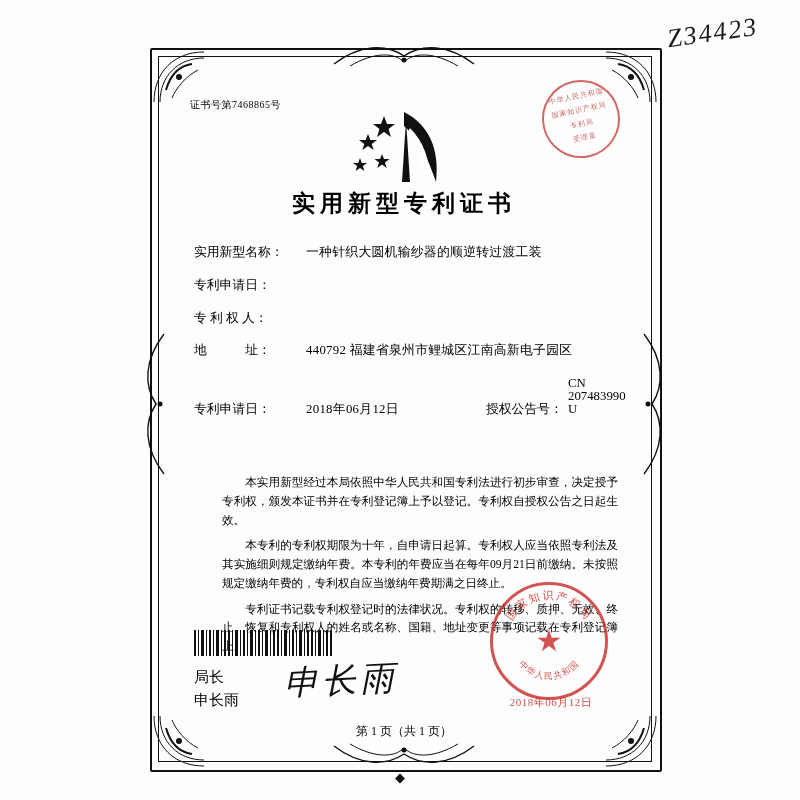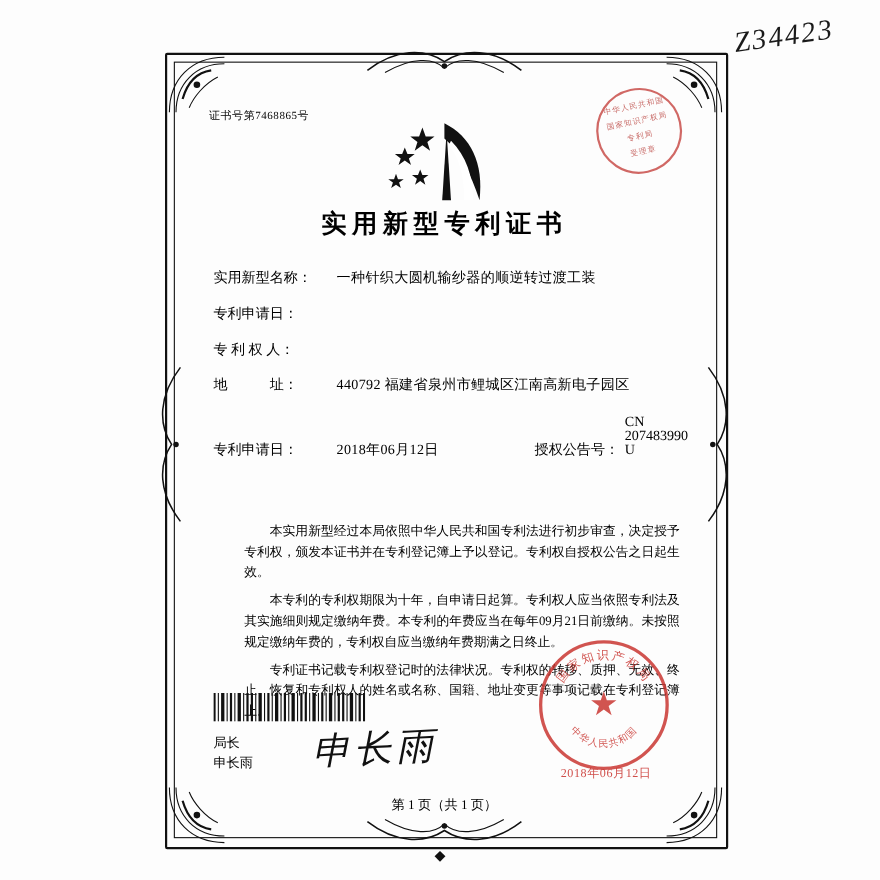--- a/index.html
+++ b/index.html
@@ -167,21 +167,21 @@
     position: absolute;
     left: 22px;
     top: 560px;
     width: 138px;
     height: 26px;
   }
   .signature-block {
     position: absolute;
     left: 22px;
     top: 596px;
-    font-size: 12px;
+    font-size: 15px;
     line-height: 1.5;
   }
   .handsign {
     position: absolute;
     left: 112px;
     top: 588px;
     font-family: "Liberation Serif", serif;
     font-size: 34px;
     font-style: italic;
     letter-spacing: 4px;

